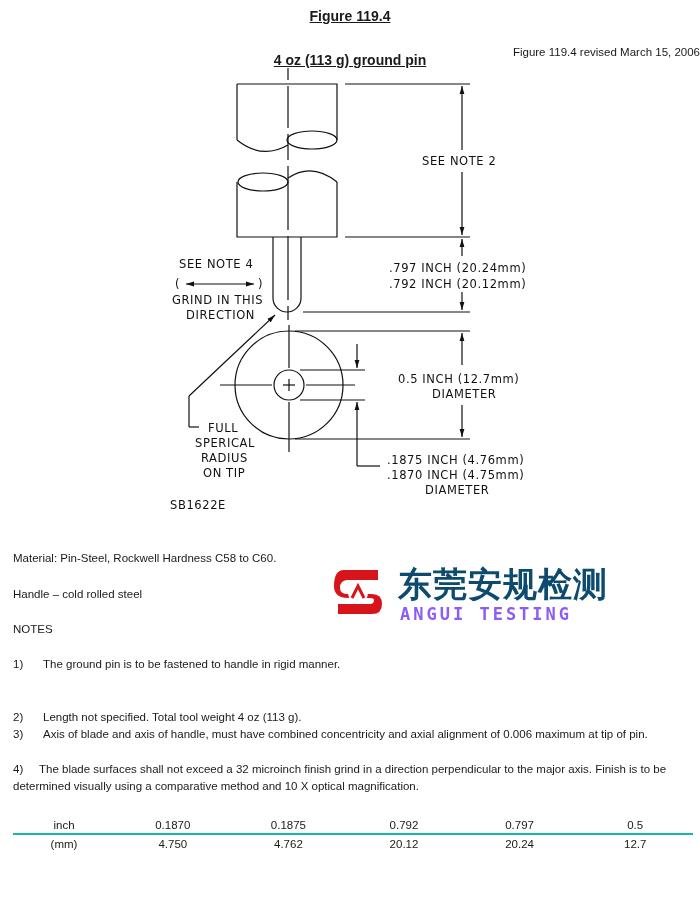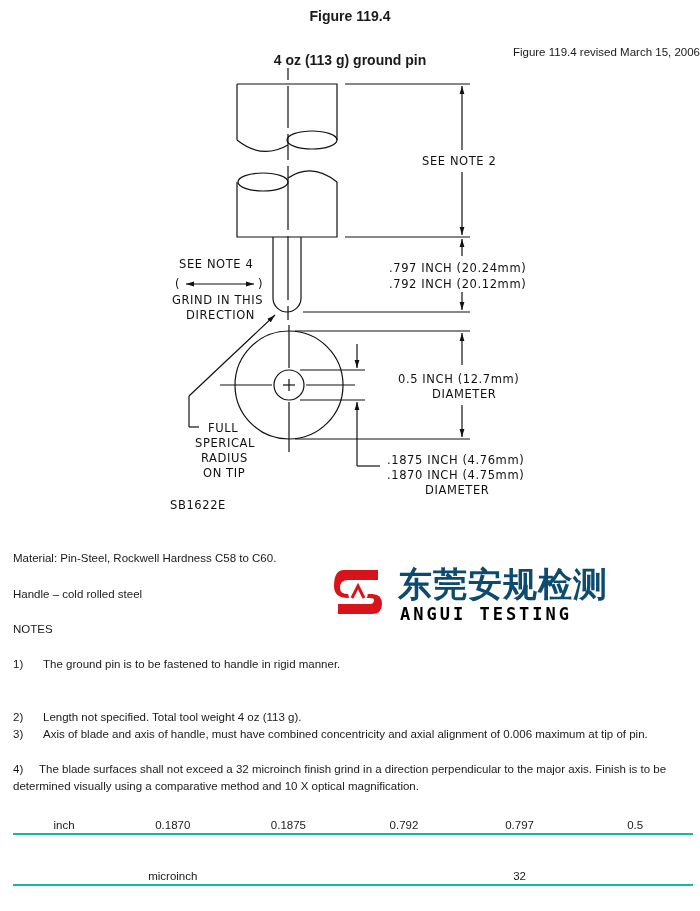--- a/index.html
+++ b/index.html
@@ -1,30 +1,30 @@
 <!DOCTYPE html>
 <html><head>
 <meta charset="utf-8">
 <style>
   html, body { margin: 0; padding: 0; background: #ffffff; }
   body { width: 700px; height: 911px; position: relative; overflow: hidden; font-family: "Liberation Sans", sans-serif; color: #1a1a1a; }
-  .title { position: absolute; left: 0; width: 700px; text-align: center; font-weight: bold; font-size: 14px; }
+  .title { position: absolute; left: 0; width: 700px; text-align: center; font-weight: bold; font-size: 14px; text-decoration: underline; }
   .title.t1 { top: 8px; }
   .title.t2 { top: 8px; margin-top: 44px; }
   .subtitle { position: absolute; left: 0; width: 700px; top: 46px; text-align: right; font-size: 11.5px; }
   svg.drawing { position: absolute; left: 0; top: 0; }
   .cad { font-family: "DejaVu Sans", sans-serif; font-size: 11.5px; fill: #111; letter-spacing: 0.6px; }
   .para { position: absolute; left: 13px; font-size: 11.5px; line-height: 17px; }
   .note-num { display: inline-block; width: 30px; }
   .note4 { width: 682px; }
   .note4 .note-num { width: 26px; }
   .logo { position: absolute; left: 334px; top: 562px; width: 230px; height: 62px; }
   .logo-mark { position: absolute; left: 0; top: 4px; width: 52px; height: 52px; }
   .logo-cn { position: absolute; left: 64px; top: 0px; font-size: 34px; font-weight: bold; letter-spacing: 1px; color: #0c4a6e; font-family: "DejaVu Sans", sans-serif; white-space: nowrap; }
-  .logo-en { position: absolute; left: 66px; top: 42px; font-size: 17px; letter-spacing: 3px; color: #000000; font-family: "DejaVu Sans Mono", monospace; font-weight: bold; white-space: nowrap; }
+  .logo-en { position: absolute; left: 66px; top: 42px; font-size: 17px; letter-spacing: 3px; color: #8b5cf6; font-family: "DejaVu Sans Mono", monospace; font-weight: bold; white-space: nowrap; }
   table.conv { position: absolute; left: 13px; width: 680px; border-collapse: collapse; font-size: 11.5px; }
   table.conv td { text-align: center; padding: 0; height: 17px; }
   table.conv tr.top td { border-bottom: 2px solid #14b8a6; }
   .t1pos { top: 816px; }
   .t2pos { top: 867px; }
 </style>
 </head>
 <body>
 
 <div class="title t1">Figure 119.4</div>
@@ -147,27 +147,27 @@
 <table class="conv t1pos">
   <tbody>
       <tr class="top">
     <td style="width:15%">inch</td>
     <td style="width:17%">0.1870</td>
     <td style="width:17%">0.1875</td>
     <td style="width:17%">0.792</td>
     <td style="width:17%">0.797</td>
     <td style="width:17%">0.5</td>
   </tr>
+  <tr>
+    <td>(mm)</td>
+    <td>4.750</td>
+    <td>4.762</td>
+    <td>20.12</td>
+    <td>20.24</td>
+    <td>12.7</td>
+  </tr>
 </tbody>
   </table>
 
 <table class="conv t2pos">
   <tbody>
-      <tr class="top">
-    <td style="width:15%"></td>
-    <td style="width:17%">microinch</td>
-    <td style="width:17%"></td>
-    <td style="width:17%"></td>
-    <td style="width:17%">32</td>
-    <td style="width:17%"></td>
-  </tr>
 </tbody>
   </table>
 
 </body></html>

